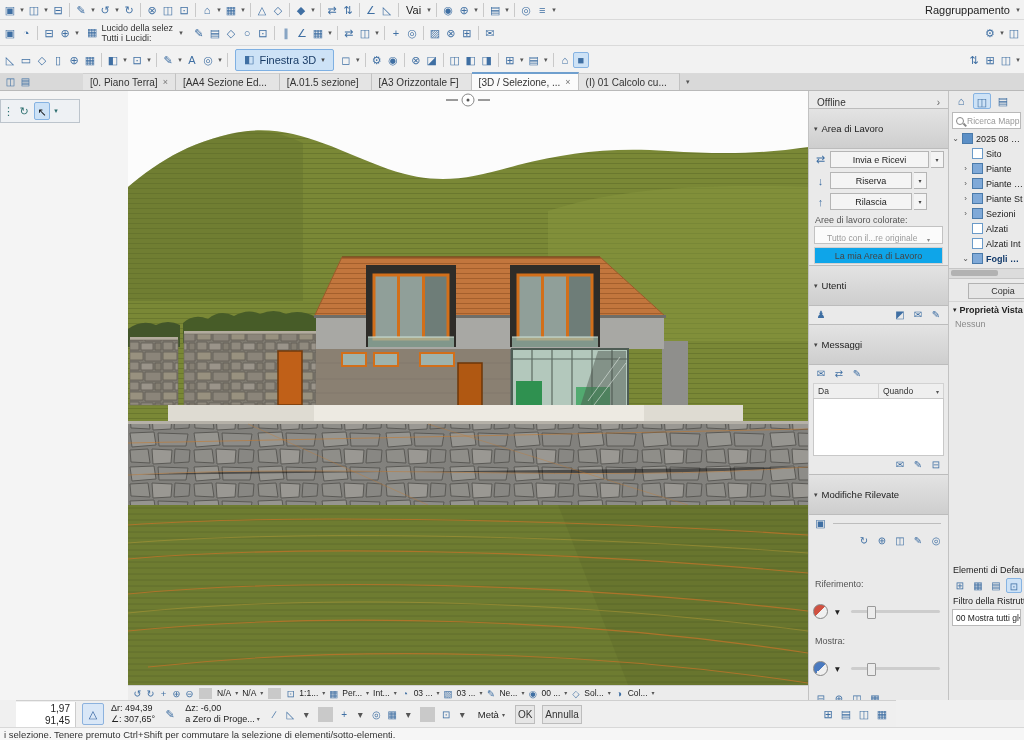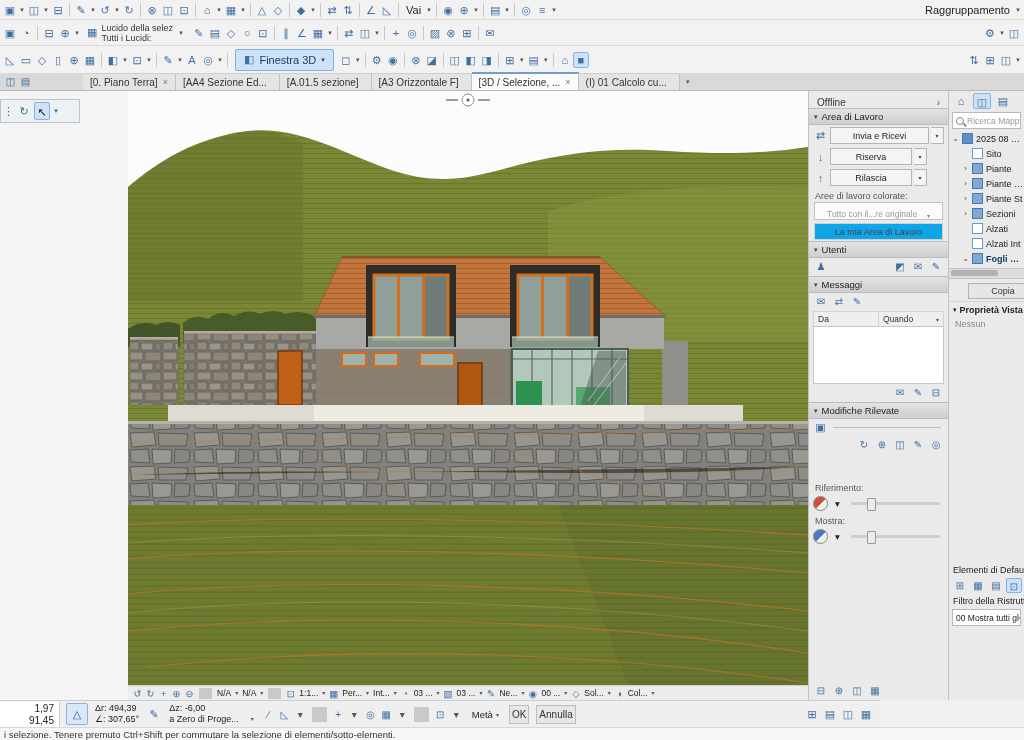--- a/index.html
+++ b/index.html
@@ -58,21 +58,21 @@
   #vpbar .tb-item.caret{font-size:6px;min-width:7px;}
   #vpbar .tb-item.field{font-size:8.5px;color:#222;}
   #vpbar .tb-item.sep{height:11px;}
 
   
   .teamwork{position:absolute;left:808px;top:0;width:140px;height:609px;background:#eaeaea;border-left:1px solid #c2c2c2;
             display:flex;flex-direction:column;font-size:10px;box-sizing:border-box;}
   .tw-status{height:17px;display:flex;align-items:flex-end;padding:0 8px;color:#333;flex:0 0 auto;}
   .tw-status .chev{margin-left:auto;color:#666;font-size:10px;}
   .tw-section{height:15px;flex:0 0 auto;background:linear-gradient(#e3e3e3,#cecece);border-top:1px solid #bcbcbc;
-              border-bottom:1px solid #bcbcbc;display:flex;align-items:center;gap:4px;padding:0 5px;color:#222;font-size:9.5px;}
+              border-bottom:1px solid #bcbcbc;display:flex;align-items:center;gap:4px;padding:12px 5px;color:#222;font-size:9.5px;}
   .tw-section .tri{font-size:7px;color:#444;}
   .tw-row{display:flex;align-items:center;gap:2px;padding:2px 4px;flex:0 0 auto;}
   .tw-ic{width:15px;text-align:center;color:#3f6fa3;font-size:11px;flex:0 0 auto;}
   .tw-btn{height:17px;background:#f4f4f4;border:1px solid #b5b5b5;font-size:9px;color:#222;font-family:inherit;
           display:flex;align-items:center;justify-content:center;padding:0 4px;box-sizing:border-box;}
   .tw-btn.grow{flex:1;}
   .tw-btn.w78{width:82px;}
   .tw-caretbox{width:13px;height:17px;background:#f4f4f4;border:1px solid #b5b5b5;border-left:0;display:flex;
                align-items:center;justify-content:center;font-size:6px;color:#444;box-sizing:border-box;flex:0 0 auto;}
   .tw-label{padding:3px 6px 1px;font-size:9px;color:#555;flex:0 0 auto;}
@@ -134,28 +134,28 @@
   .nav-spacer{flex:1 1 auto;}
   .nav-label{padding:2px 4px;color:#222;flex:0 0 auto;white-space:nowrap;}
   .nav-icons{display:flex;gap:2px;padding:1px 3px;flex:0 0 auto;}
   .nav-icons .tb-item{min-width:16px;height:15px;line-height:15px;font-size:10px;}
   .nav-combo{margin:1px 3px 4px;height:15px;background:#fff;border:1px solid #b9b9b9;display:flex;align-items:center;
              padding:0 3px;font-size:8.5px;color:#222;white-space:nowrap;flex:0 0 auto;overflow:hidden;}
   .nav-combo .cc{margin-left:auto;font-size:6px;color:#666;}
   .nav-bottomgap{height:70px;flex:0 0 auto;}
 
   
-  #tracker{position:absolute;top:700px;left:0;width:880px;height:27px;background:#efefef;border-top:1px solid #cfcfcf;
+  #tracker{position:absolute;top:700px;left:16px;width:880px;height:27px;background:#efefef;border-top:1px solid #cfcfcf;
            display:flex;align-items:center;gap:3px;box-sizing:border-box;}
   .trk-coords{width:60px;height:25px;background:#fff;border-right:1px solid #ccc;font-size:10px;line-height:12px;
               text-align:right;padding:1px 5px 0 2px;box-sizing:border-box;flex:0 0 auto;}
   .trk-delta{width:20px;height:20px;background:#d9e7f7;border:1px solid #8cb2de;display:flex;align-items:center;
              justify-content:center;color:#2c5c9c;font-size:11px;border-radius:2px;flex:0 0 auto;margin-left:3px;}
   .trk-block{font-size:9px;line-height:11px;color:#222;padding:0 4px;flex:0 0 auto;white-space:nowrap;}
-  .trk-block .sub{display:flex;align-items:center;gap:12px;}
+  .trk-block .sub{display:flex;align-items:center;gap:2px;}
   .trk-block .cc{font-size:6px;color:#555;}
   .trk-ic{min-width:16px;height:16px;line-height:16px;text-align:center;color:#3f6fa3;font-size:11px;flex:0 0 auto;}
   #trkmid{display:flex;align-items:center;gap:1px;flex:0 0 auto;}
   #trkmid .tb-item{min-width:15px;height:15px;line-height:15px;font-size:10px;}
   .trk-meta{display:flex;align-items:center;gap:3px;font-size:9.5px;color:#222;padding:0 5px;flex:0 0 auto;}
   .trk-meta .cc{font-size:6px;color:#555;}
   .trk-btn{height:19px;padding:0 2px;background:#e6e6e6;border:1px solid #bdbdbd;font-size:10px;color:#333;
            font-family:inherit;flex:0 0 auto;margin:0 2px;}
   #trkright{display:flex;align-items:center;gap:2px;margin-left:auto;padding-right:6px;}
   #trkright .tb-item{min-width:16px;height:16px;line-height:16px;}

